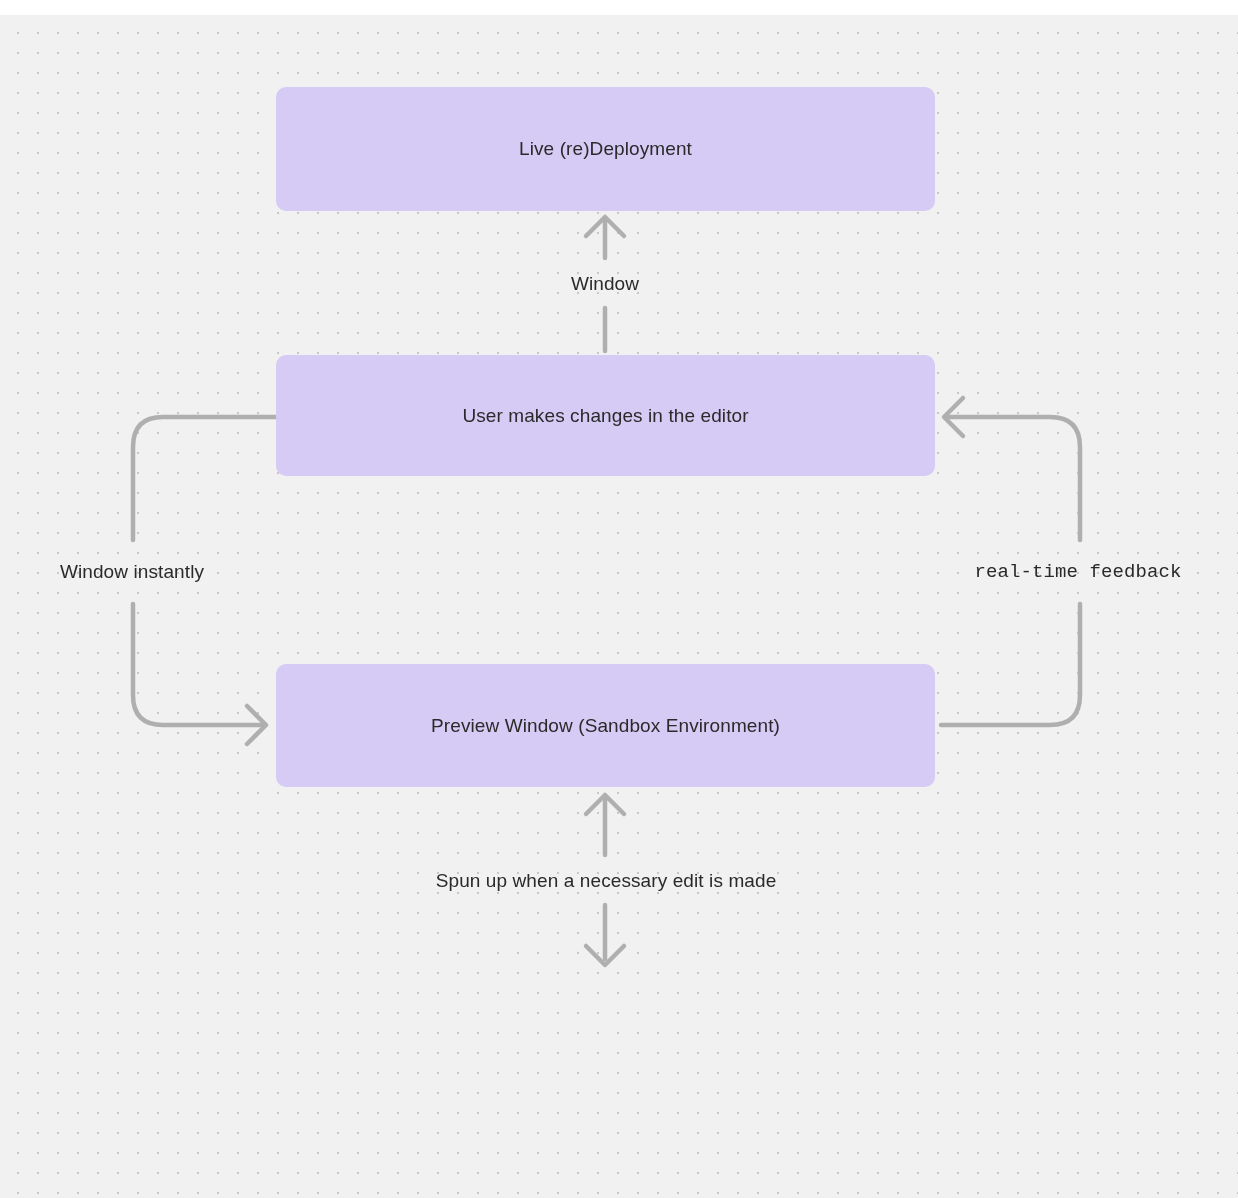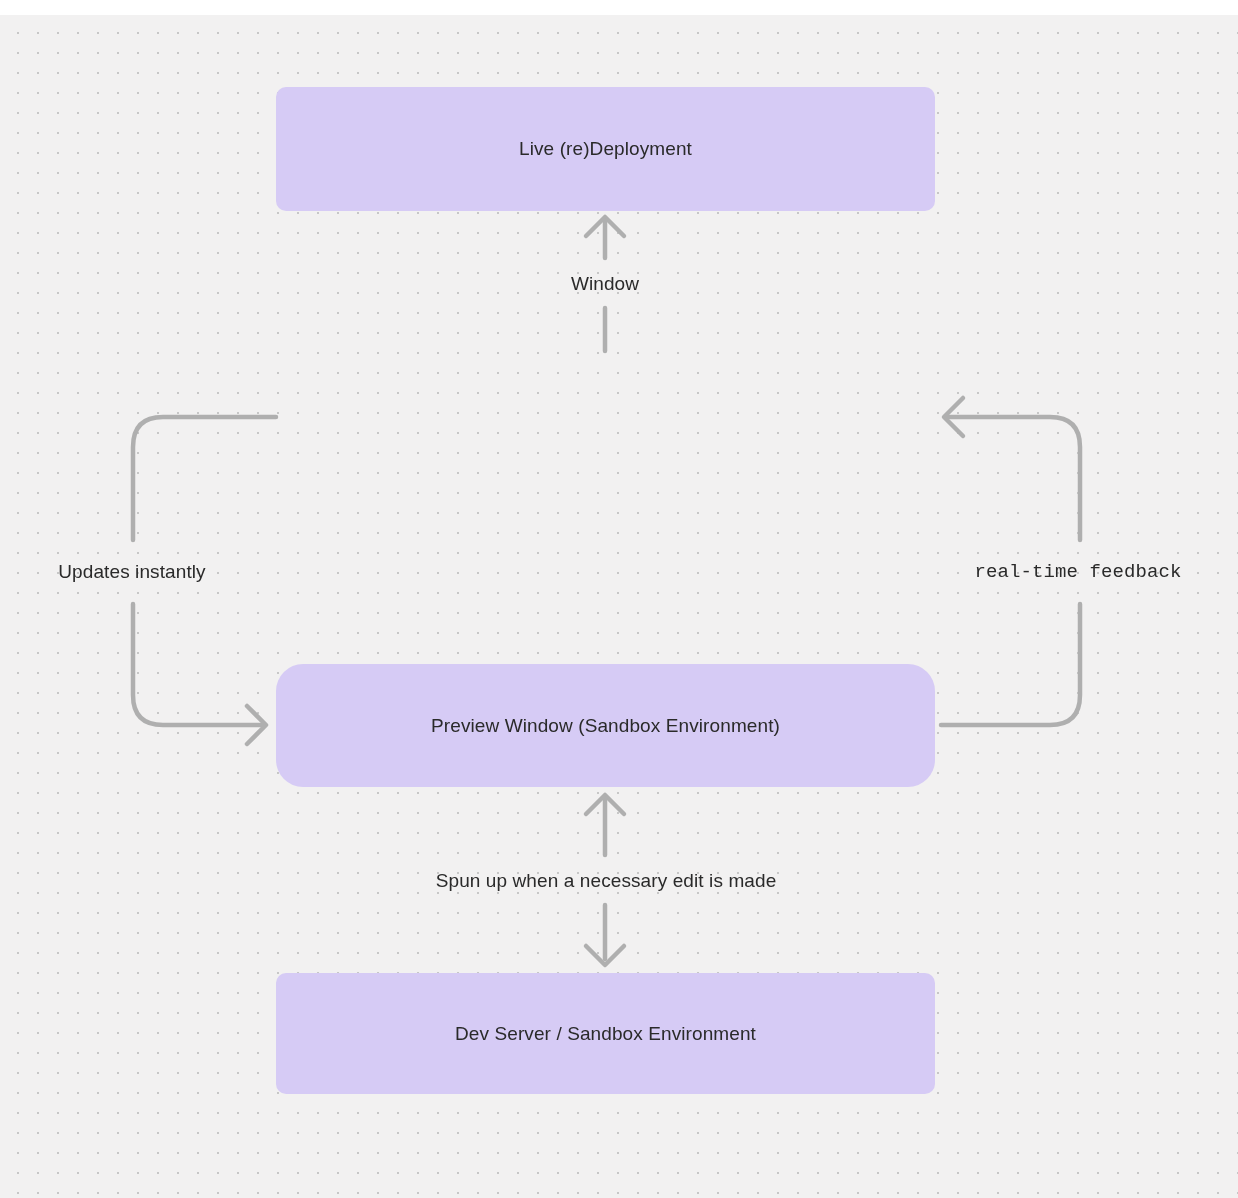--- a/index.html
+++ b/index.html
@@ -69,27 +69,27 @@
       <path d="M605 784 V840"></path>
       <path d="M605 890 V944"></path>
       <path d="M586 931 L605 950 L624 931"></path>
     </g>
   </svg>
 
   <div class="node" style="top: 72px; height: 124px;">
     <span>Live (re)Deployment</span>
   </div>
 
+  <div class="node" style="top: 340px; height: 121px;">
+    <span>User makes changes in the editor</span>
+  </div>
 
-  <div class="node" style="top: 649px; height: 123px; border-radius: 27px;">
+  <div class="node" style="top: 649px; height: 123px;">
     <span>Preview Window (Sandbox Environment)</span>
   </div>
 
-  <div class="node" style="top: 958px; height: 121px;">
-    <span>Dev Server / Sandbox Environment</span>
-  </div>
 
   <div class="edge-label" style="left: 605px; top: 269px;">Window</div>
-  <div class="edge-label" style="left: 132px; top: 557px;">Updates instantly</div>
+  <div class="edge-label" style="left: 132px; top: 557px;">Window instantly</div>
   <div class="edge-label" style="left: 1078px; top: 557px; font-family: Liberation Mono, monospace;">real-time feedback</div>
   <div class="edge-label" style="left: 606px; top: 866px;">Spun up when a necessary edit is made</div>
 
 </div>
 
 </body></html>

